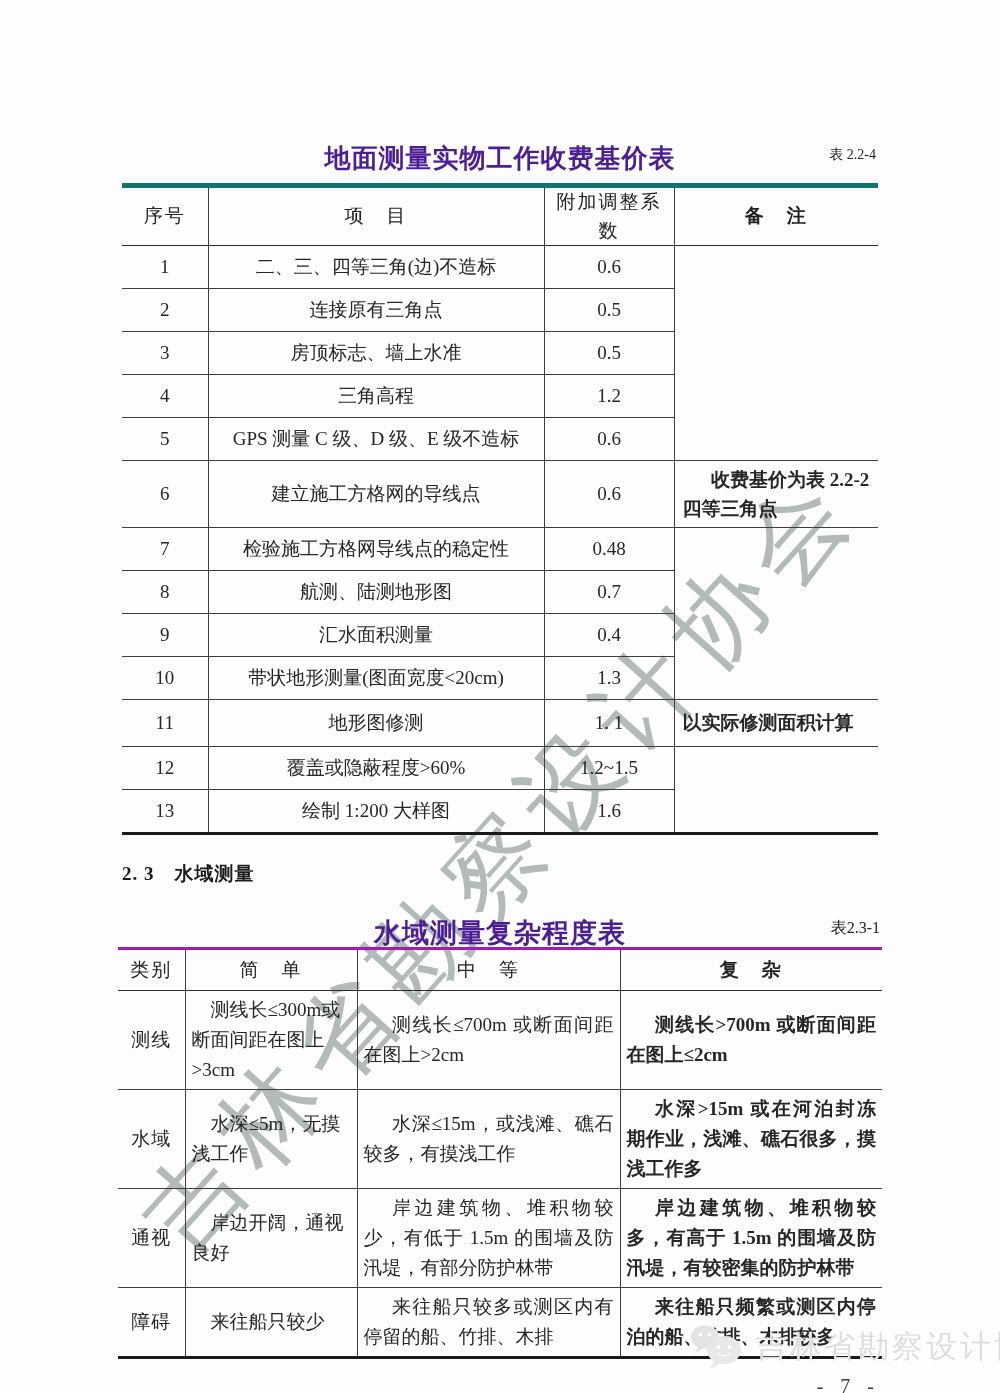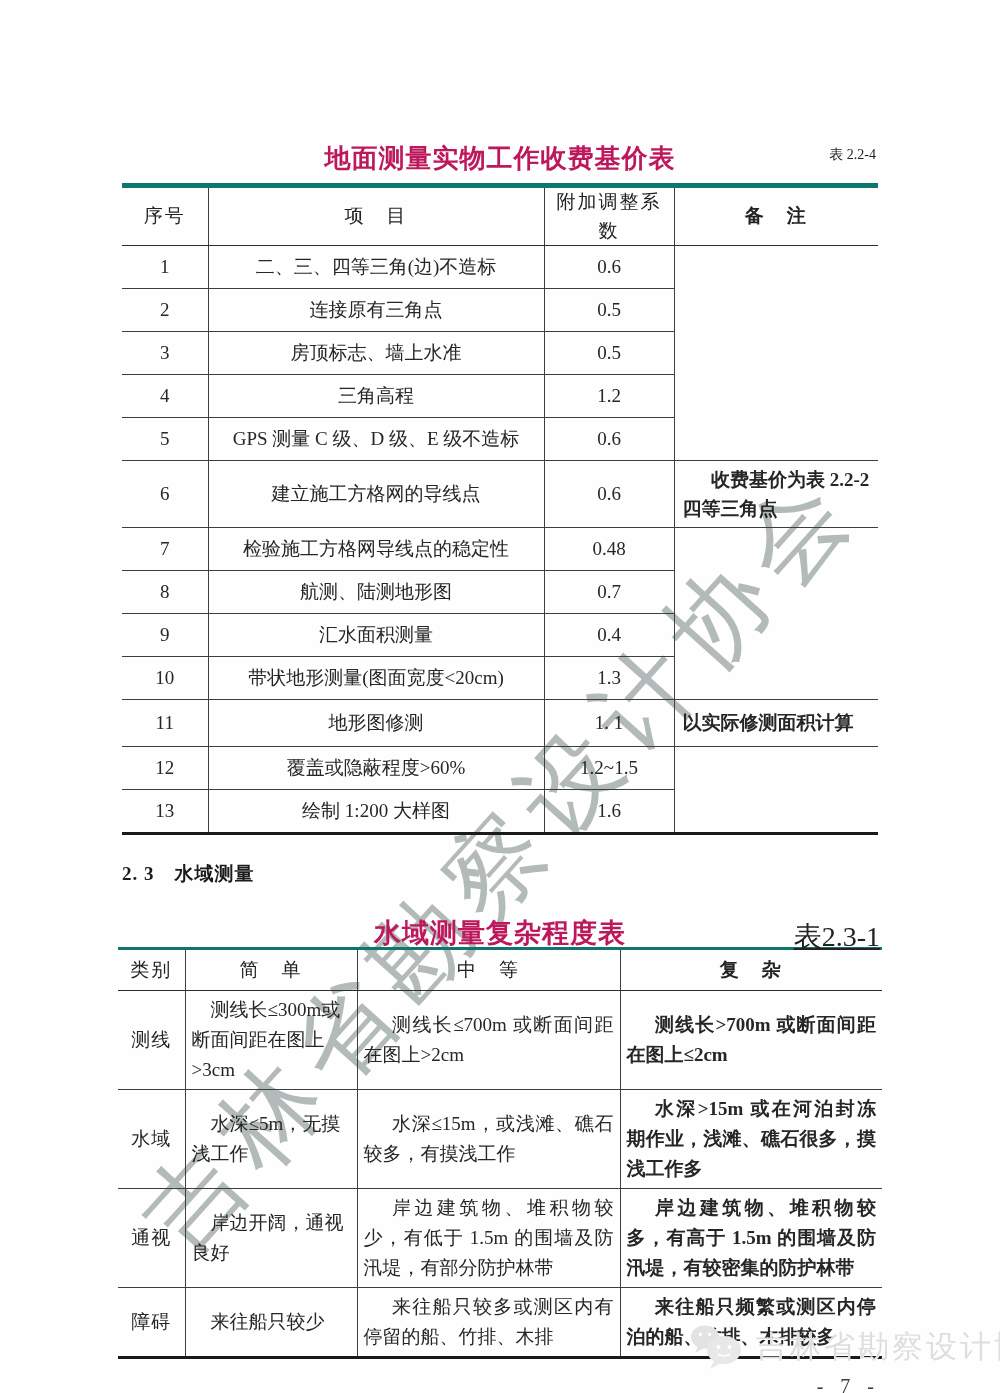--- a/index.html
+++ b/index.html
@@ -20,42 +20,42 @@
     z-index:0;user-select:none;
   }
   .content{position:absolute;inset:0;z-index:1;}
 
   
   .title-row{position:relative;height:40px;}
   .t1-titlerow{margin:141px 122px 0 122px;}
   .t2-titlerow{margin:20px 118px 0 118px;height:34px;}
   .tbl-title{
     position:absolute;left:0;right:0;text-align:center;
-    font-weight:bold;color:#be185d;
+    font-weight:bold;color:#4c1d95;
   }
   .t1-title{font-size:26px;letter-spacing:1px;top:0;}
   .t2-title{font-size:27px;letter-spacing:1px;top:2px;}
   .tbl-ref{position:absolute;right:2px;font-size:14px;color:#222;}
   .t1-ref{top:5px;}
-  .t2-ref{top:5px;font-size:28px;text-decoration:underline;}
+  .t2-ref{top:5px;font-size:16px;}
 
   .section-heading{
     margin:26px 0 0 122px;
     font-size:19px;font-weight:bold;color:#1b1b1b;letter-spacing:1px;
     height:32px;
   }
 
   
   table{border-collapse:collapse;table-layout:fixed;background:transparent;}
   td{padding:0 4px;font-size:19px;line-height:1.5;color:#262626;background:transparent;
      vertical-align:middle;word-break:break-word;}
   .t1{margin:2px 0 0 122px;width:756px;
       border-top:5px solid #0f766e;border-bottom:3px solid #1a1a1a;}
   .t2{margin:0 0 0 118px;width:764px;
-      border-top:3px solid #0f766e;border-bottom:3px solid #1a1a1a;}
+      border-top:3px solid #a21caf;border-bottom:3px solid #1a1a1a;}
   .t1 td,.t2 td{border-bottom:1.4px solid #3e3e3e;border-right:1.4px solid #3e3e3e;}
   .t1 td.lastcol,.t2 td.lastcol{border-right:none;font-weight:bold;}
   .t1 tr.hdr td,.t2 tr.hdr td{border-bottom:1.8px solid #2c2c2c;text-align:center;
       letter-spacing:2px;color:#222;}
   .t1 tr:last-child td,.t2 tr:last-child td{border-bottom:none;}
 
   .t1 td{text-align:center;height:42px;}
   .t1 tr.hdr td{height:42px;}
   .t1 tr.tall td{height:62px;}
   .t1 td.remark{text-align:left;padding:2px 8px;margin-left:47px;}

